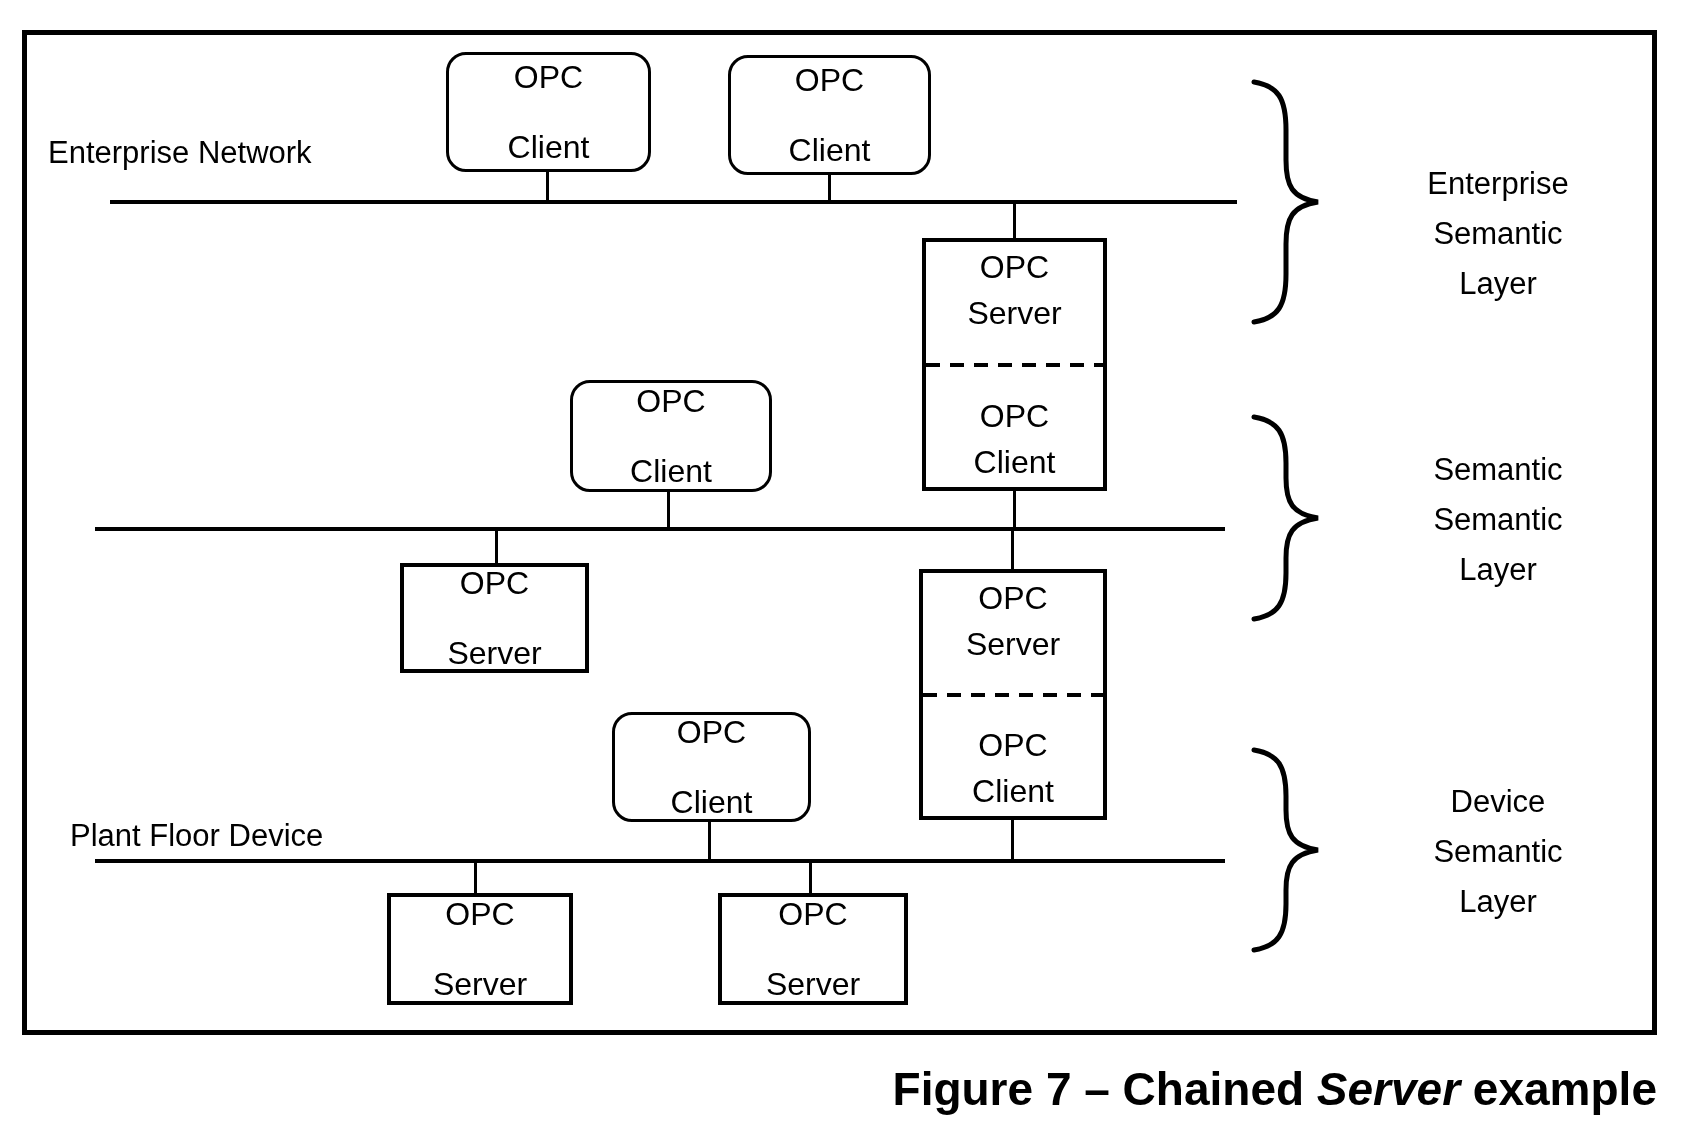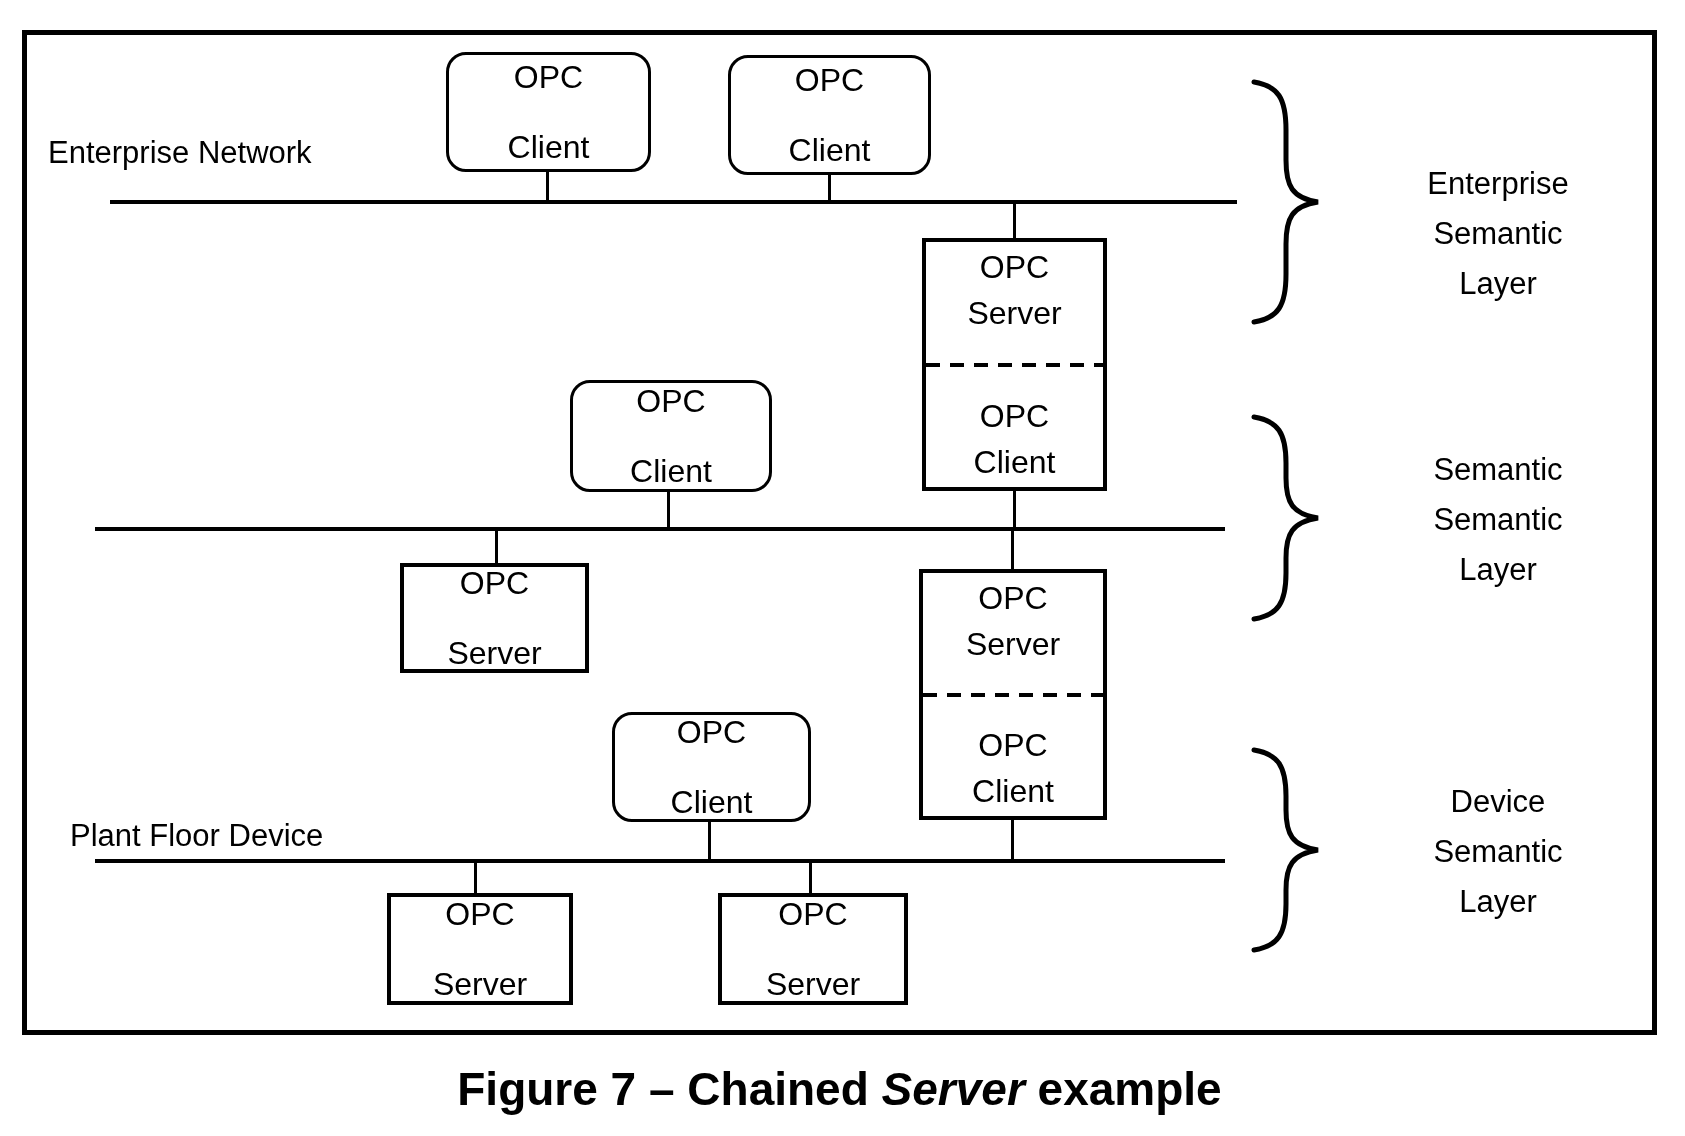--- a/index.html
+++ b/index.html
@@ -34,21 +34,21 @@
   }
   .netlabel { position:absolute; font-size:31px; line-height:38px; white-space:nowrap; }
   .layerlabel {
     position:absolute; width:320px; text-align:center;
     font-size:31px; line-height:50px;
   }
   .brace { position:absolute; }
   .brace path { stroke:#000; stroke-width:5; fill:none; stroke-linecap:round; }
   .caption {
     position:absolute; left:22px; top:1062px; width:1635px;
-    text-align:center; font-size:46px; font-weight:bold; white-space:nowrap;
+    text-align:right; font-size:46px; font-weight:bold; white-space:nowrap;
   }
   .caption .em { font-style:italic; }
 </style>
 </head>
 <body>
 
 <div class="stage">
 
   <div class="border-rect"></div>
 

